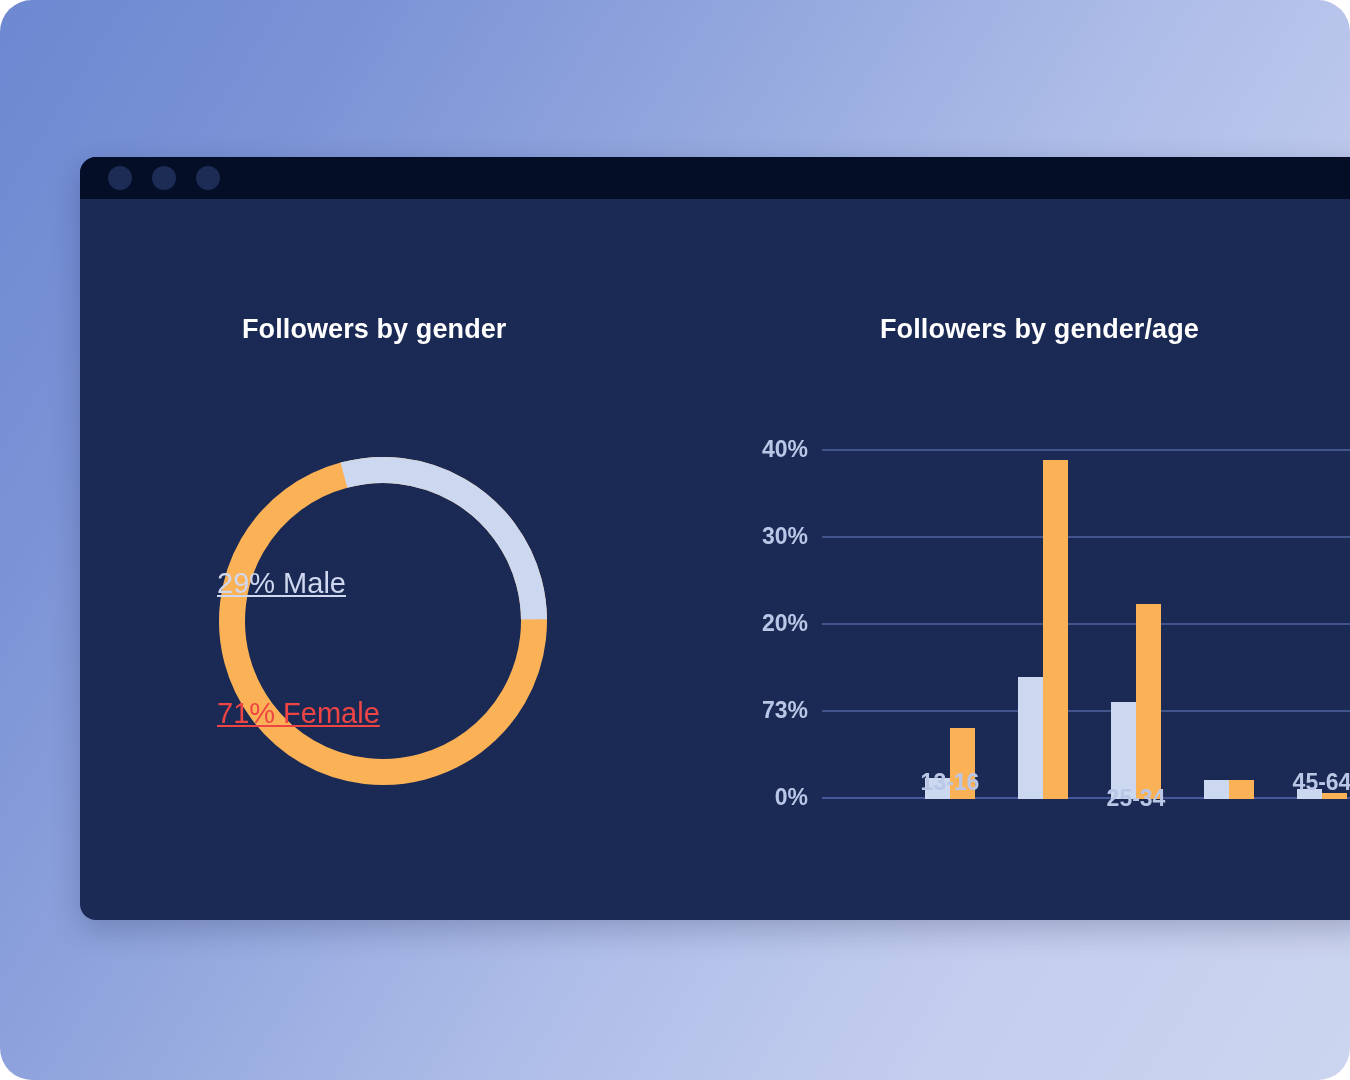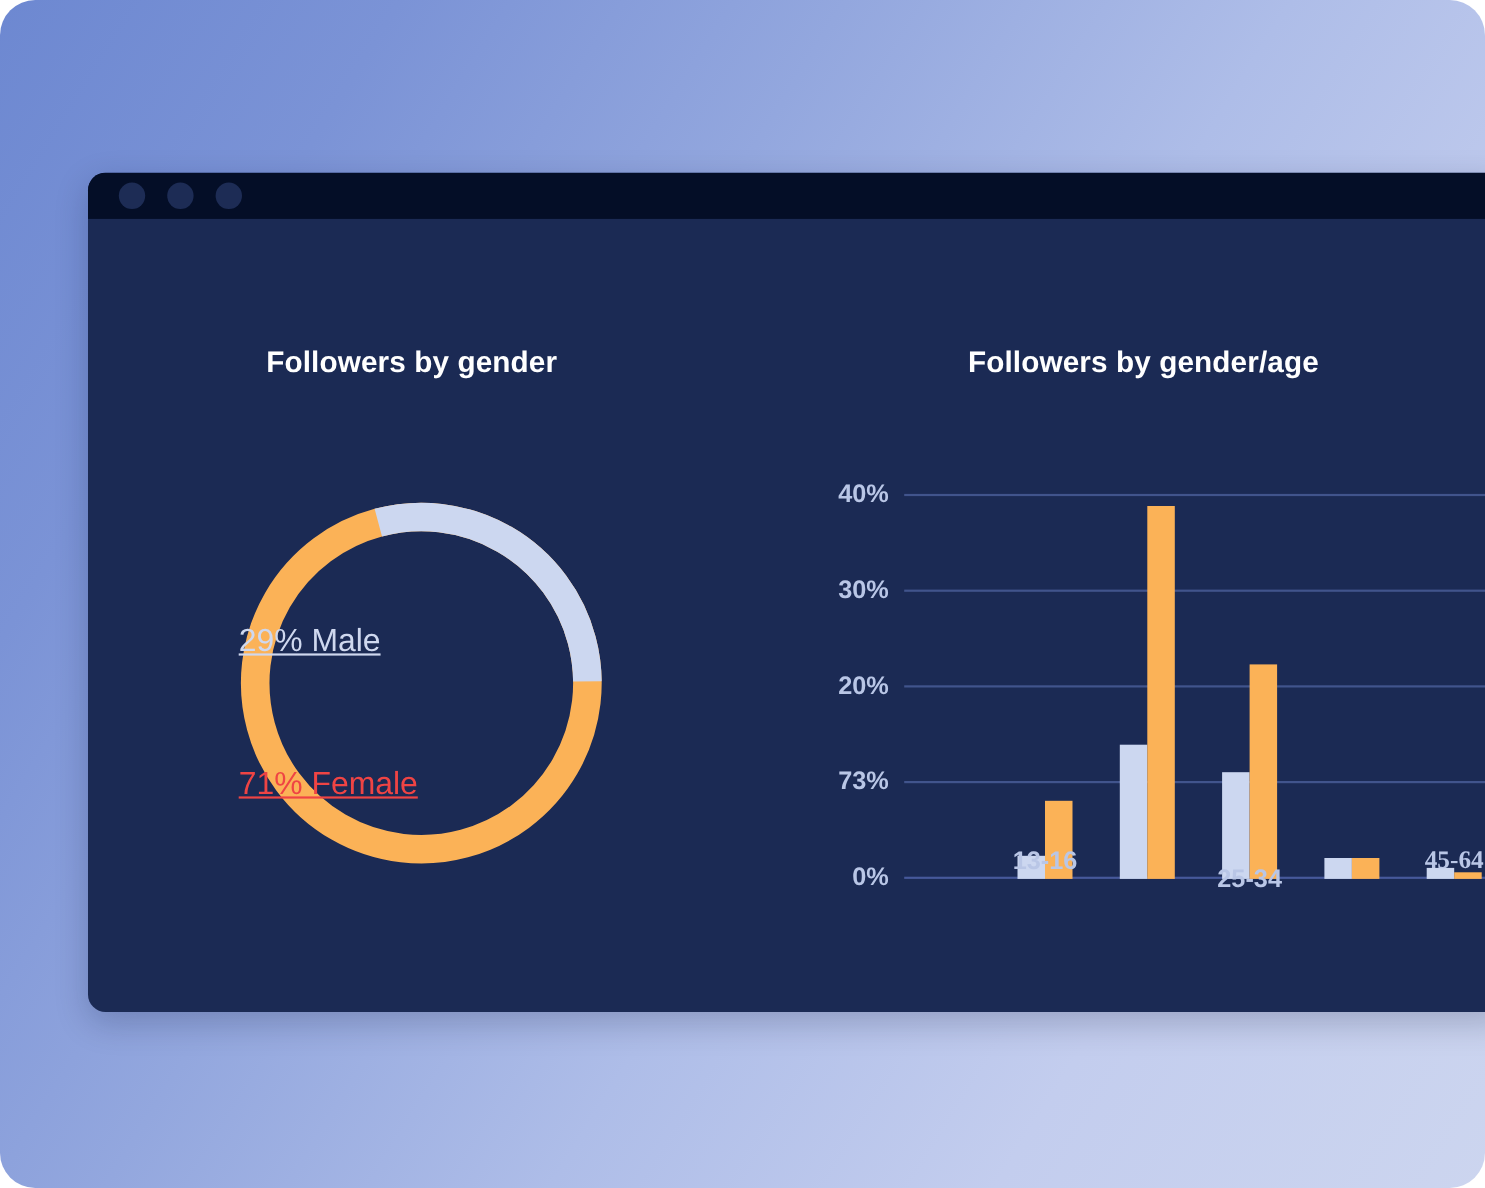--- a/index.html
+++ b/index.html
@@ -212,19 +212,19 @@
 
           <div class="bar male" style="left: 382px; height: 19.14px; background: rgb(204, 215, 240);"></div>
           <div class="bar female" style="left: 407px; height: 19.14px; background: rgb(251, 178, 87);"></div>
 
           <div class="bar male" style="left: 475px; height: 9.57px; background: rgb(204, 215, 240);"></div>
           <div class="bar female" style="left: 500px; height: 6.09px; background: rgb(251, 178, 87);"></div>
         </div>
 
         <div class="x-tick" style="left:210px; top:370px;">13-16</div>
         <div class="x-tick" style="left:396px; top:386px;">25-34</div>
-        <div class="x-tick" style="left:582px; top:370px;font-family:Liberation Serif, serif;">45-64</div>
+        <div class="x-tick" style="left:582px; top:370px;">45-64</div>
 
       </div>
 
     </div>
   </div>
 </div>
 
 </body></html>

